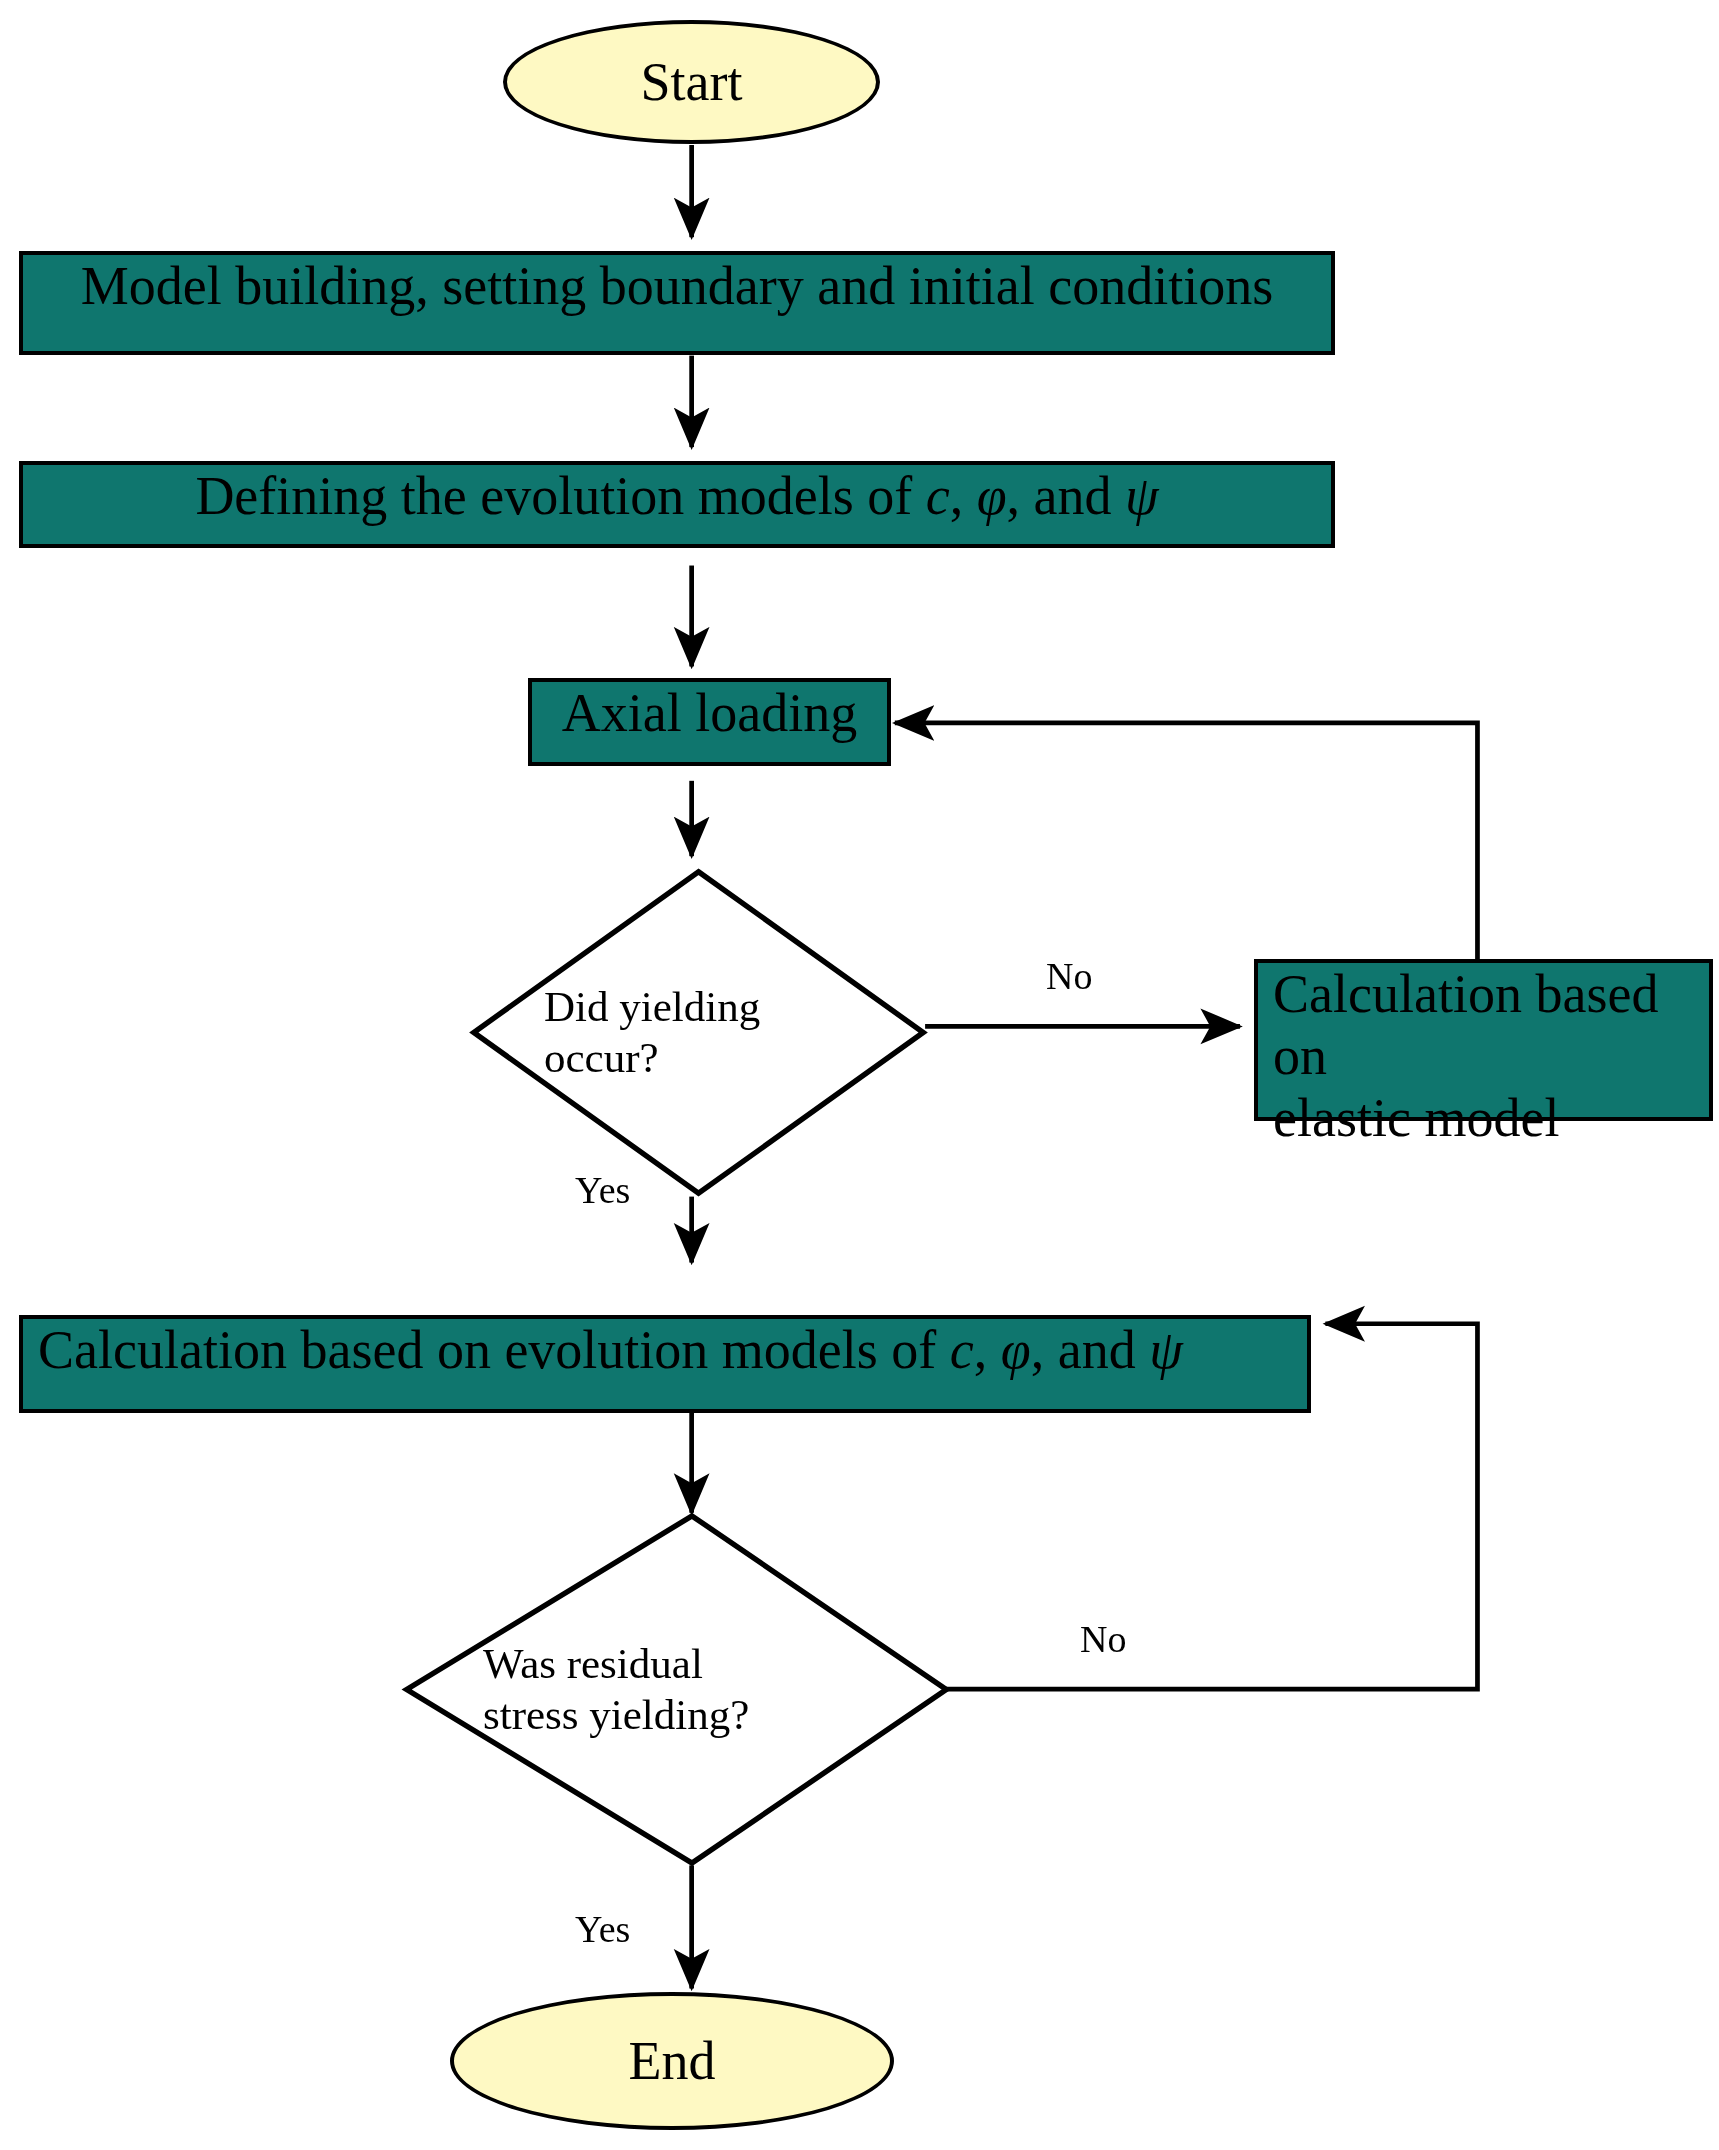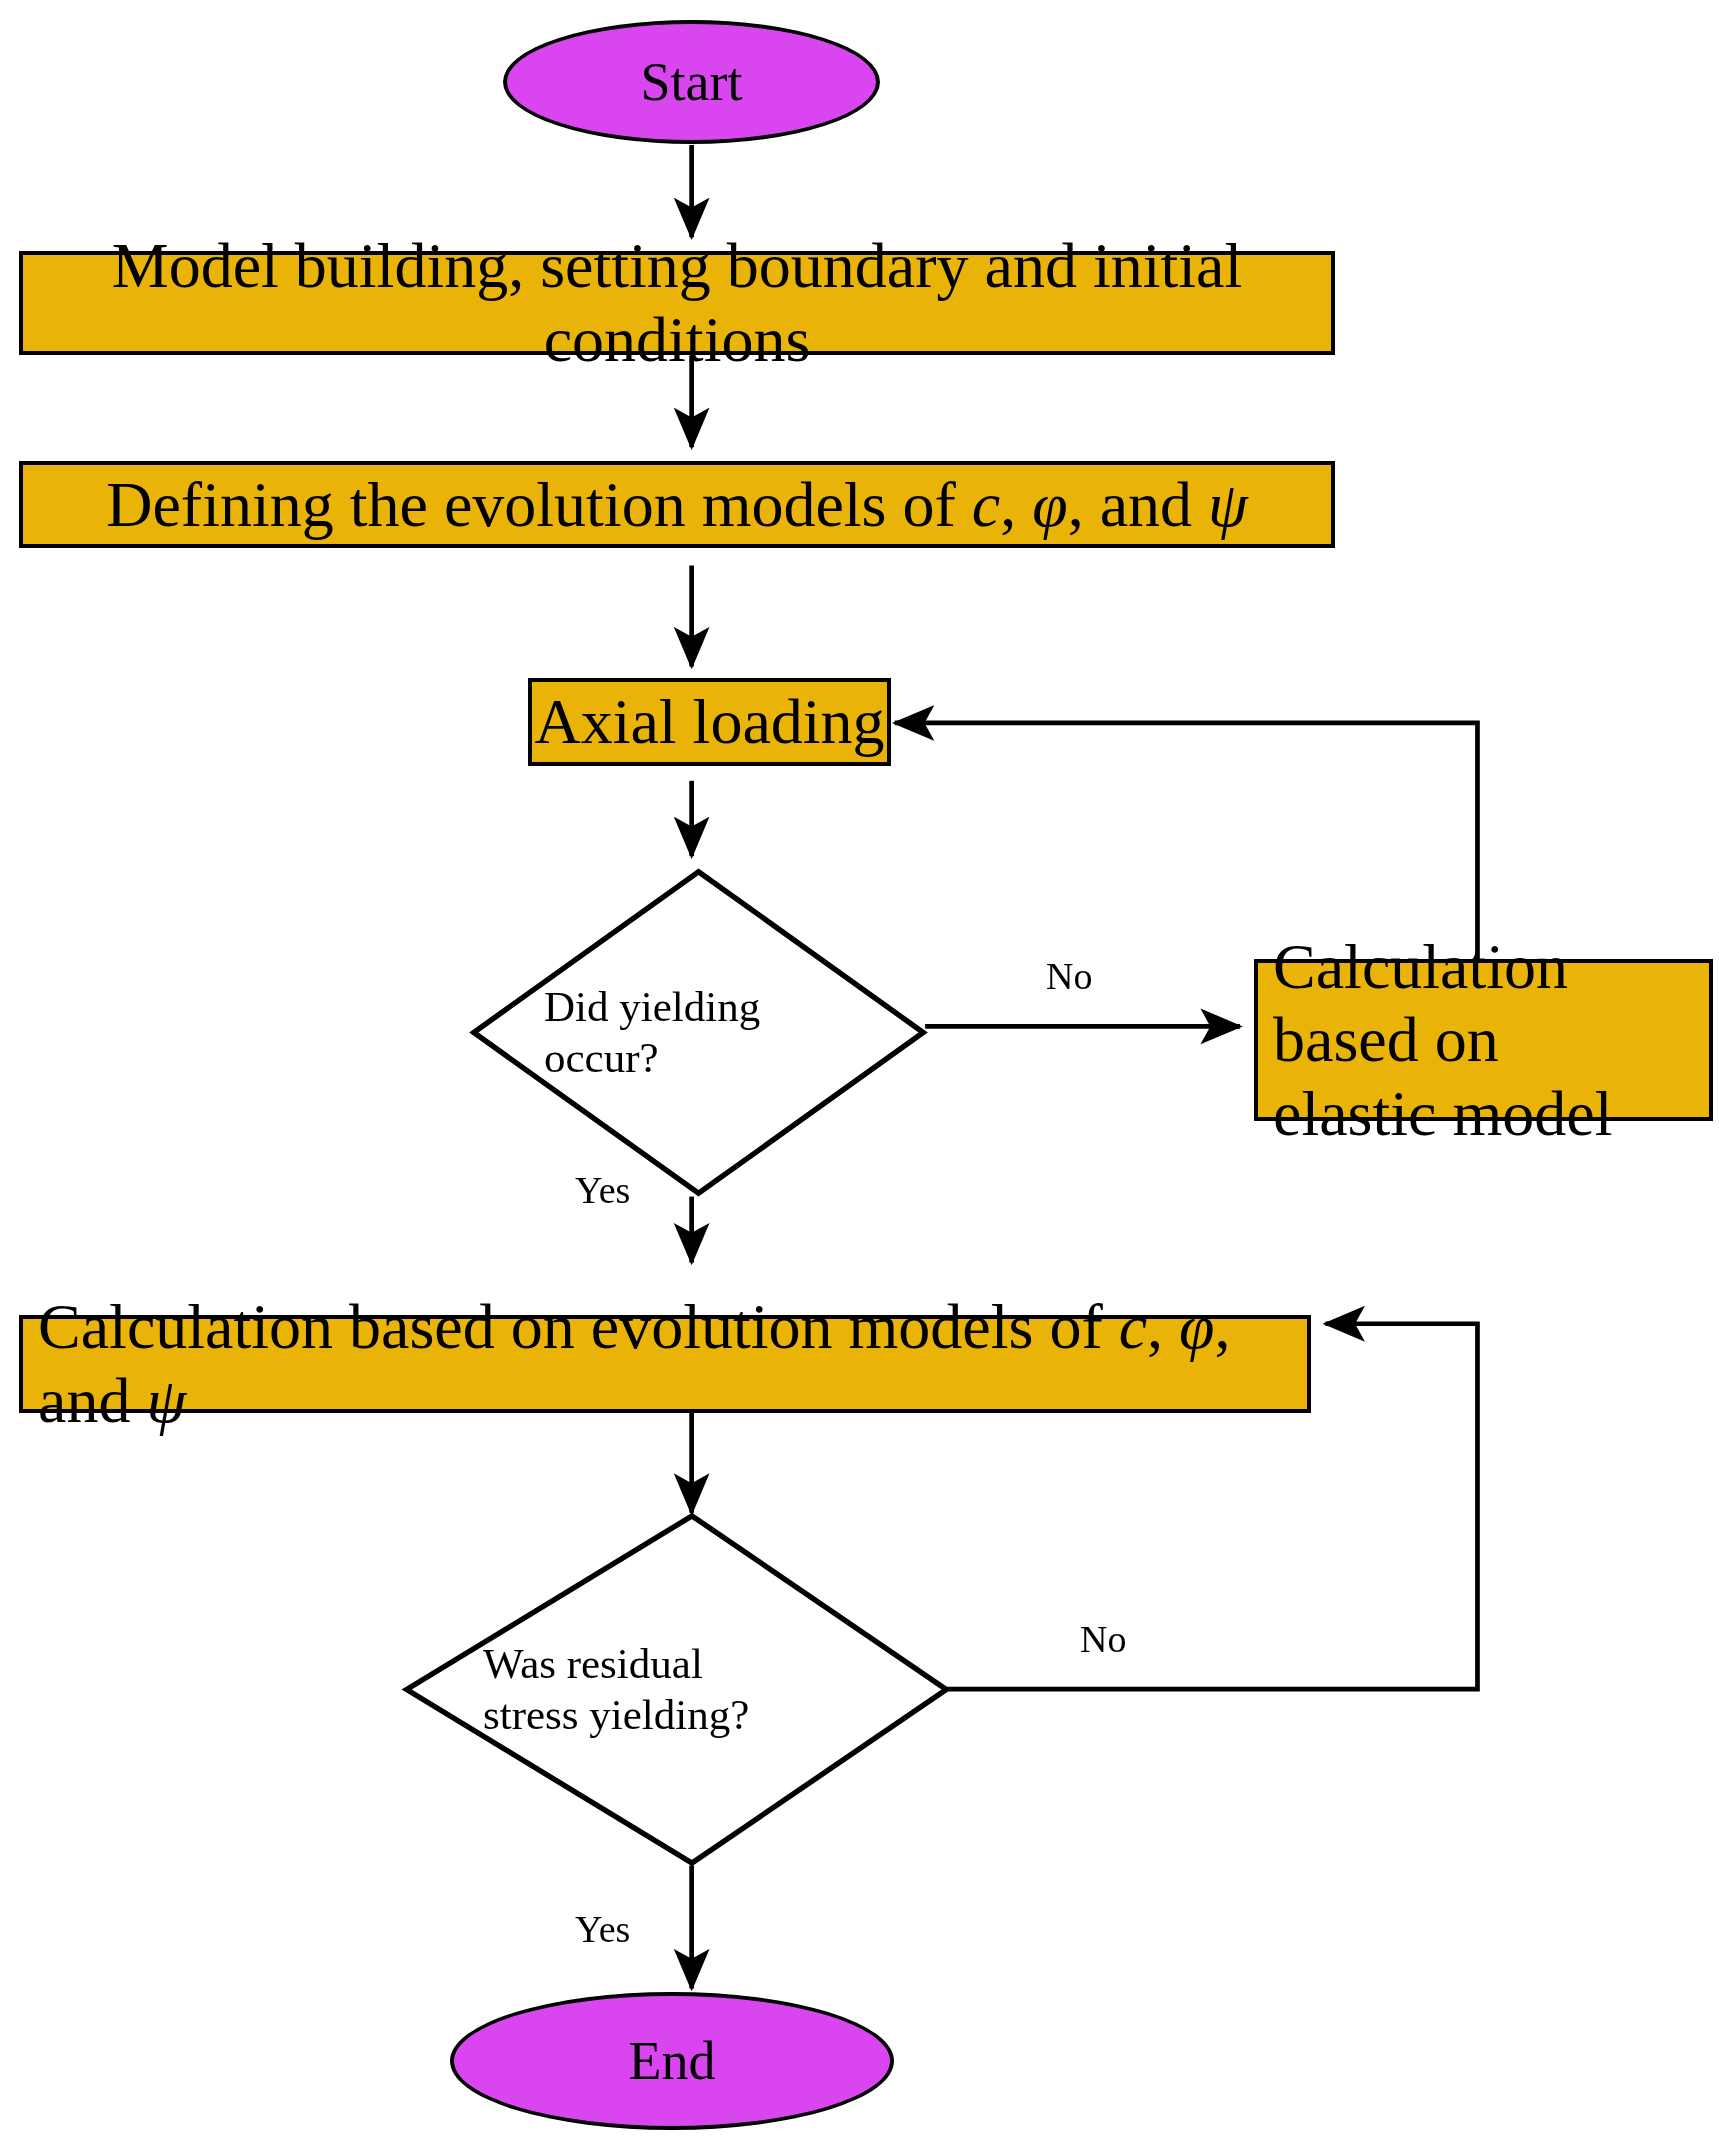--- a/index.html
+++ b/index.html
@@ -9,29 +9,29 @@
     color:#000000;
     overflow:hidden;
   }
   #stage { position:relative; width:1719px; height:2151px; }
   #wires { position:absolute; left:0; top:0; width:1719px; height:2151px; }
   .node { position:absolute; box-sizing:border-box; }
 
   .oval {
     border:4.7px solid #000;
     border-radius:50%;
-    background:#d946ef;
+    background:#fef9c3;
     display:flex; align-items:center; justify-content:center;
     font-size:54px; line-height:1;
   }
   .rect {
     border:4.7px solid #000;
-    background:#eab308;
-    display:flex; align-items:center;
-    font-size:64px; line-height:1.15;
+    background:#0f766e;
+    display:flex; 
+    font-size:54px; line-height:1.15;
   }
   .rect.center { justify-content:center; text-align:center; }
   .rect.left { justify-content:flex-start; text-align:left; padding-left:15px; }
 
   .diamond-wrap { position:absolute; }
   .diamond-wrap svg { position:absolute; left:0; top:0; overflow:visible; }
   .diamond-label {
     position:absolute; left:0; top:0; width:100%; height:100%;
     display:flex; align-items:center; justify-content:flex-start;
     font-size:43px; line-height:1.18; pointer-events:none;

